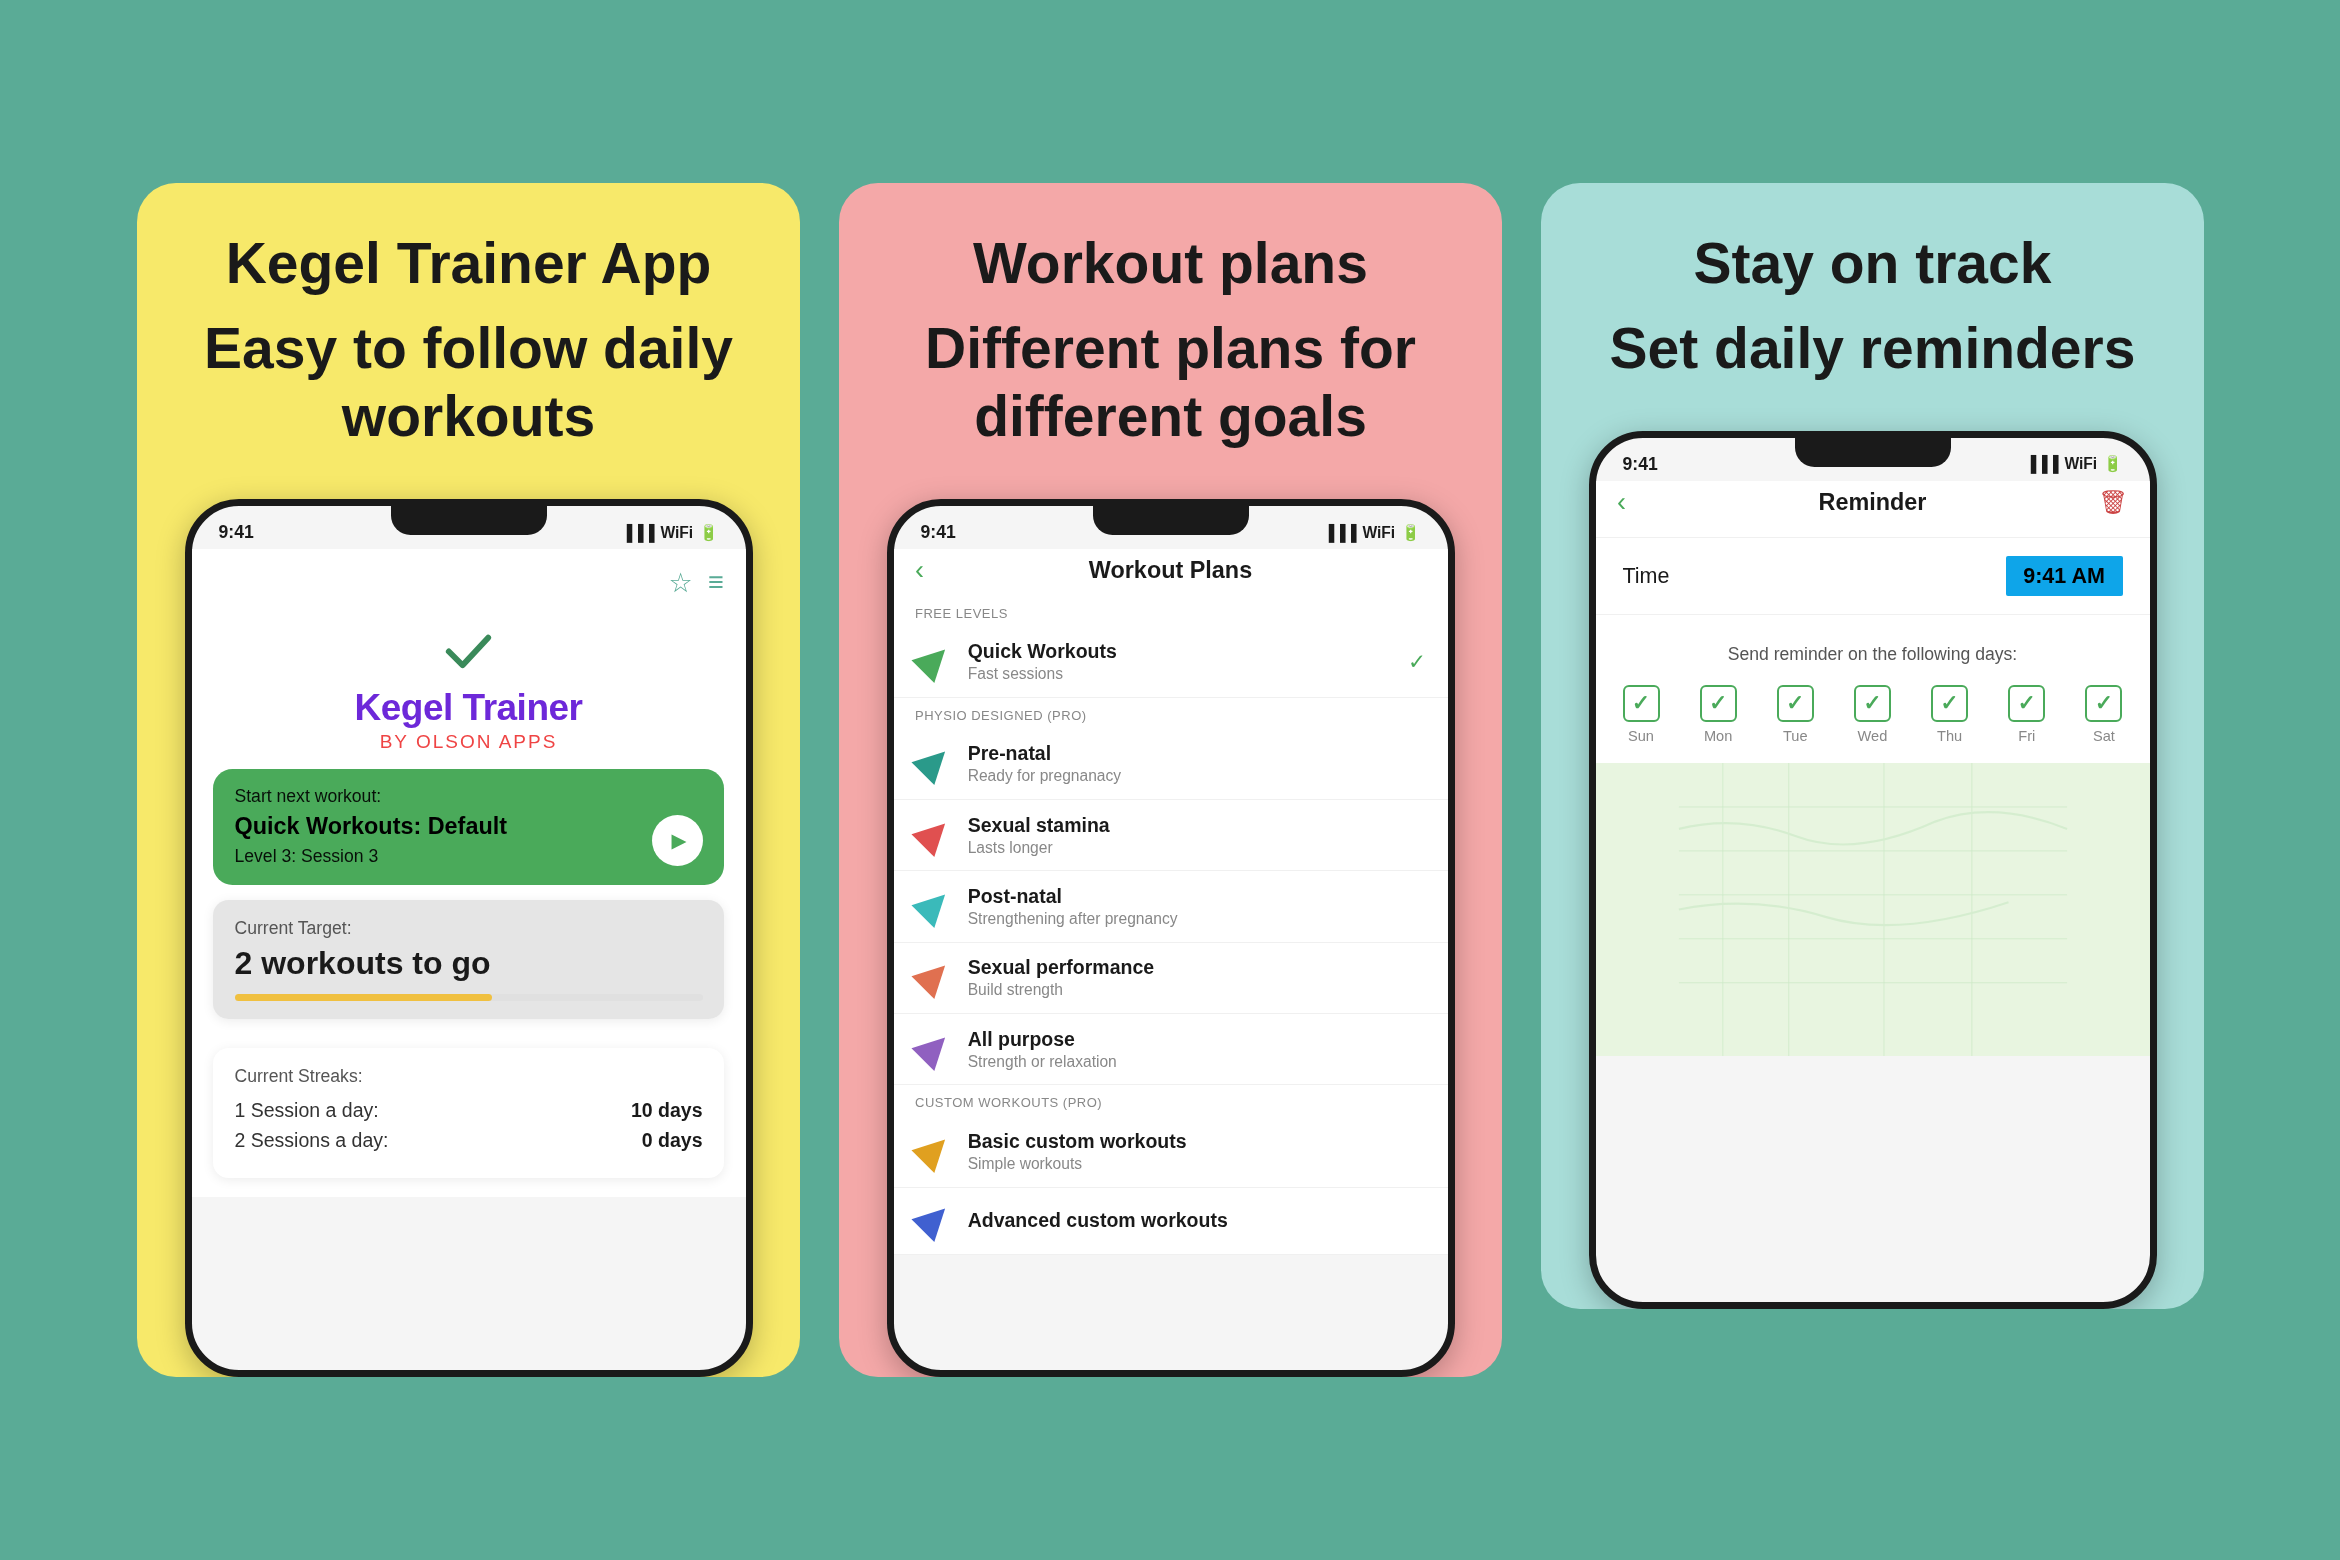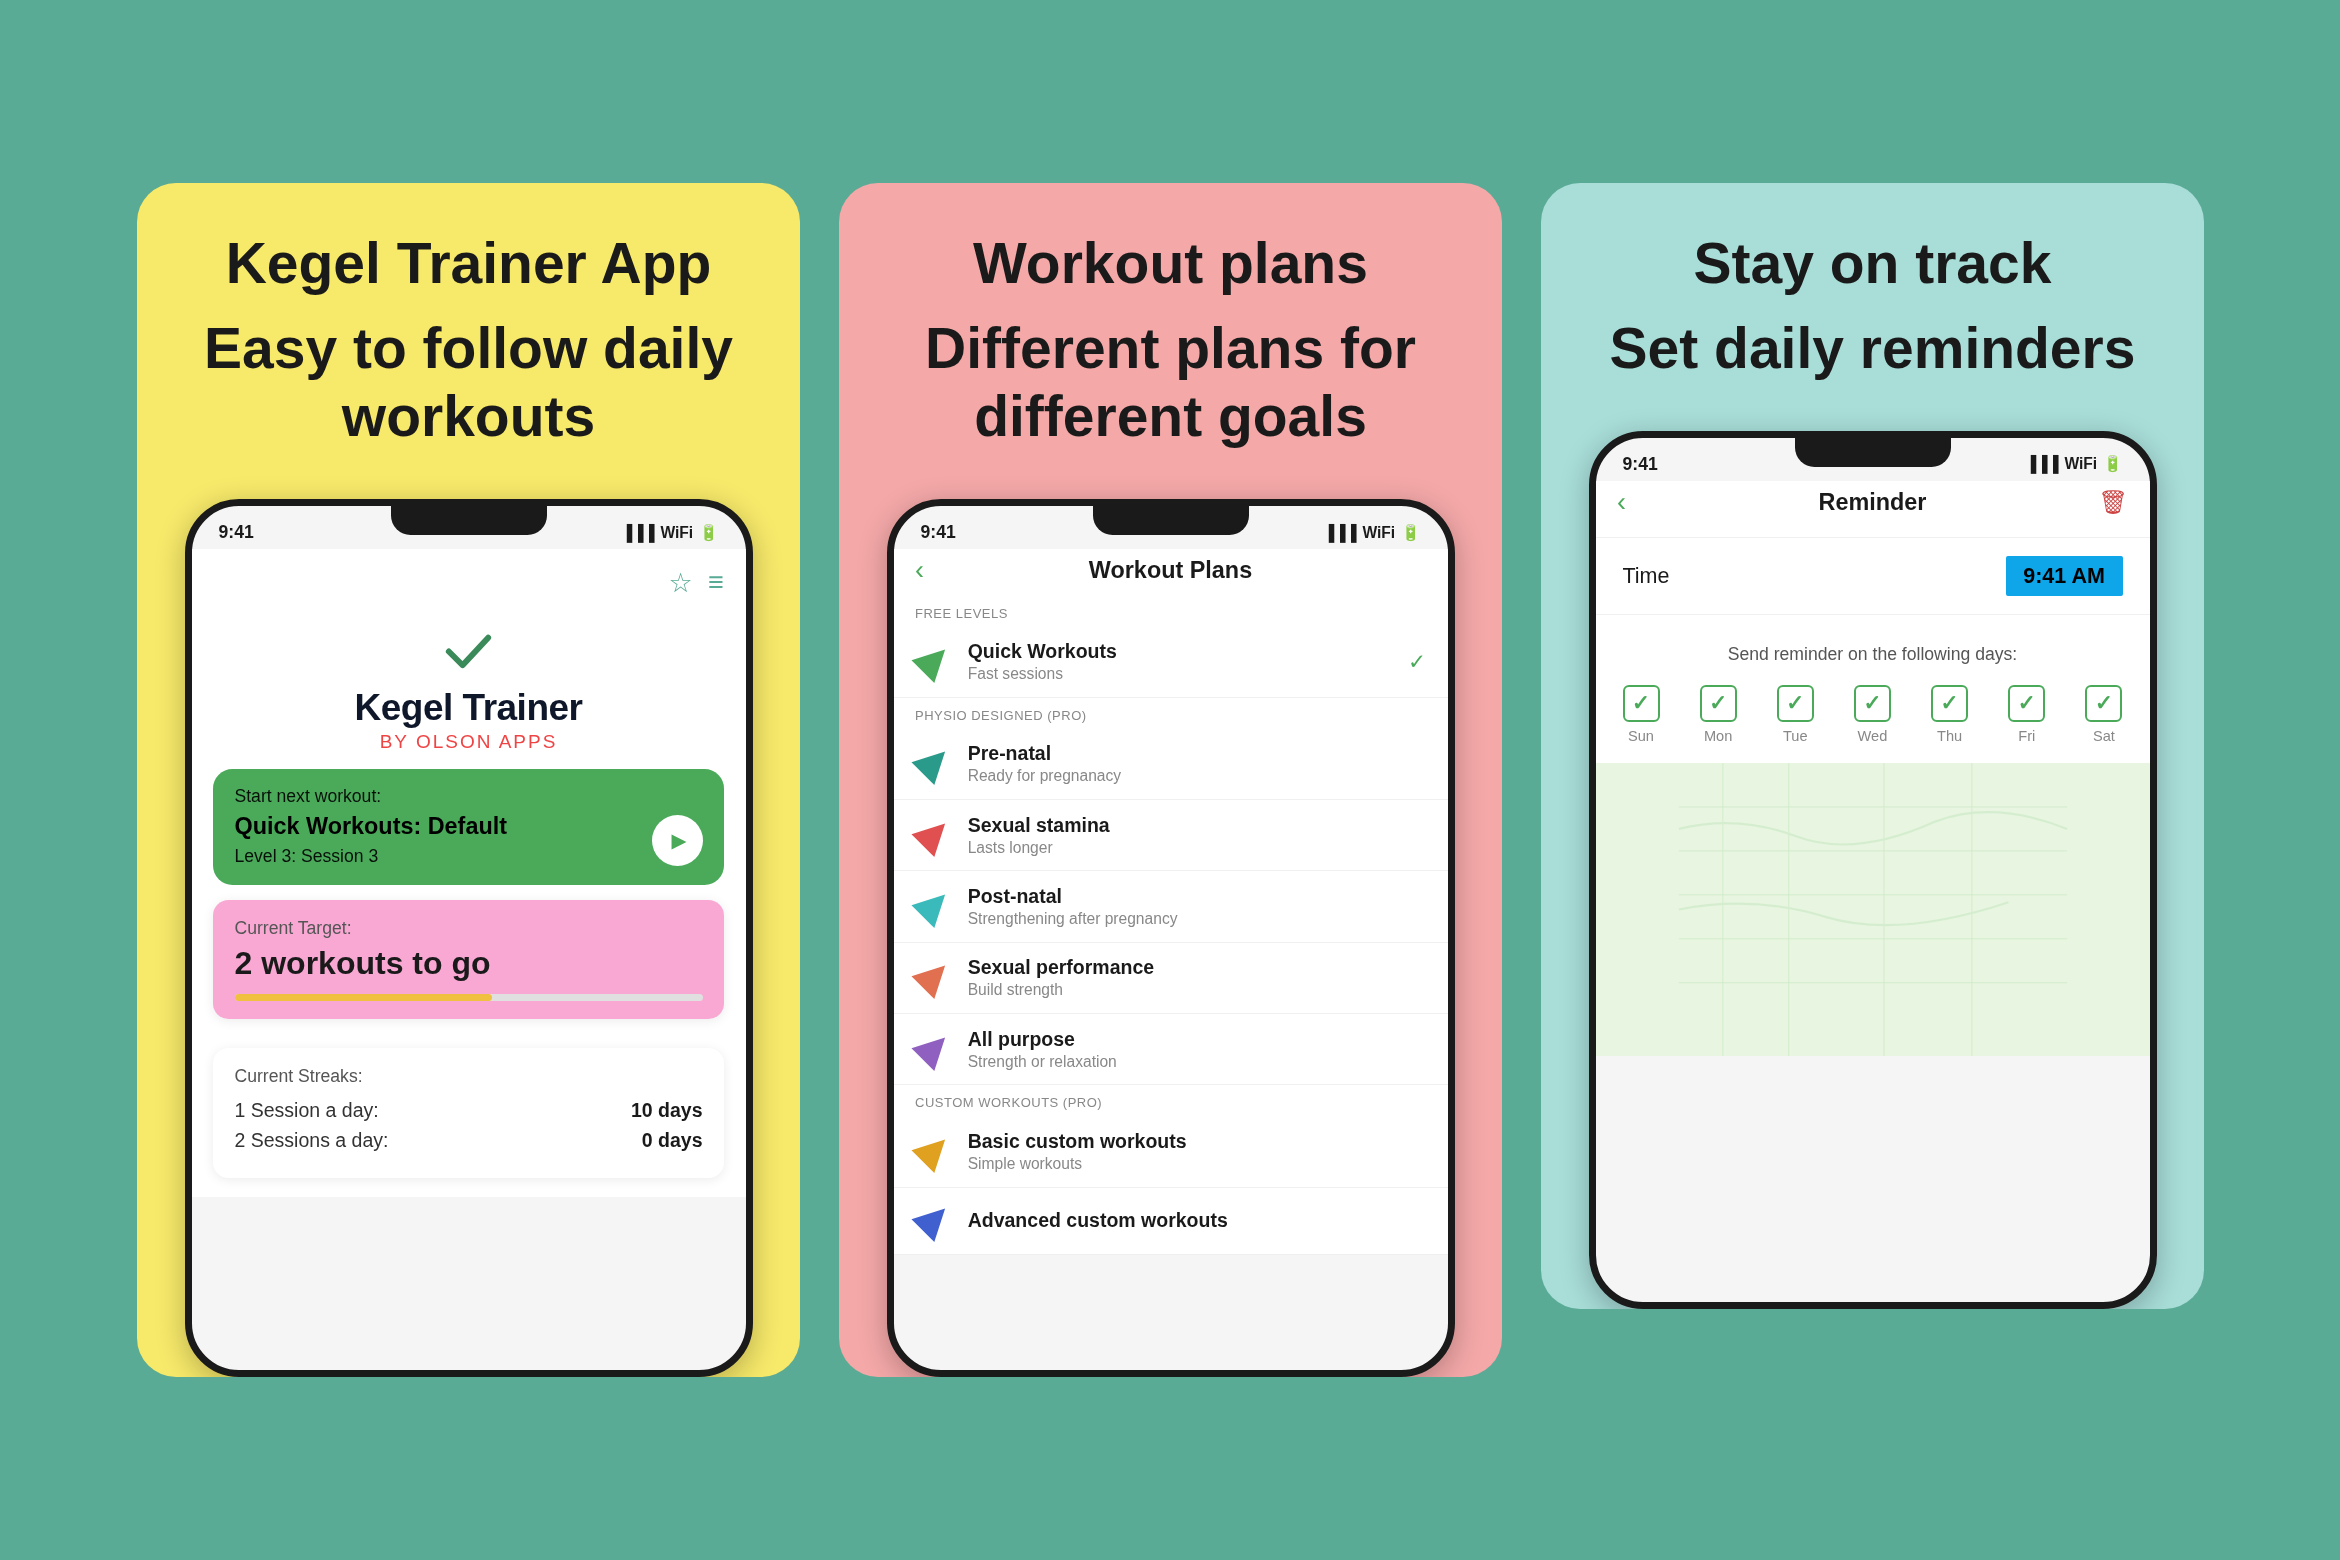--- a/index.html
+++ b/index.html
@@ -105,21 +105,21 @@
       position: relative;
     }
     .logo-check {
       width: 59px;
       height: 59px;
       margin-bottom: 7.8px;
     }
     .logo-text {
       font-size: 37px;
       font-weight: 700;
-      color: #0f172a;
+      color: #6d28d9;
       letter-spacing: -0.5px;
     }
     .logo-byline {
       font-size: 19px;
       color: #ef4444;
       letter-spacing: 2px;
       margin-top: 2px;
     }
     .workout-card {
       background: #4aaa5a;
@@ -138,21 +138,21 @@
       border-radius: 50%;
       display: flex; align-items: center; justify-content: center;
     }
     .play-btn::after {
       content: '▶';
       color: #4aaa5a;
       font-size: 19.5px;
       margin-left: 3.9px;
     }
     .target-section {
-      background: #f9a8d4;
+      background: #e5e5e5;
       border-radius: 15.6px;
       padding: 17.6px 21.5px;
       box-shadow: 0 2px 11.7px rgba(0,0,0,0.08);
       margin-bottom: 15.6px;
     }
     .target-label { font-size: 17.6px; color: #555; margin-bottom: 5.9px; }
     .target-value { font-size: 32px; font-weight: 700; color: #1a1a1a; margin-bottom: 11.7px; }
     .progress-bar { height: 7.8px; background: #e0e0e0; border-radius: 3.9px; }
     .progress-fill { height: 100%; width: 55%; background: #f0c040; border-radius: 3.9px; }
     .target-section-wrap { position: relative; }

